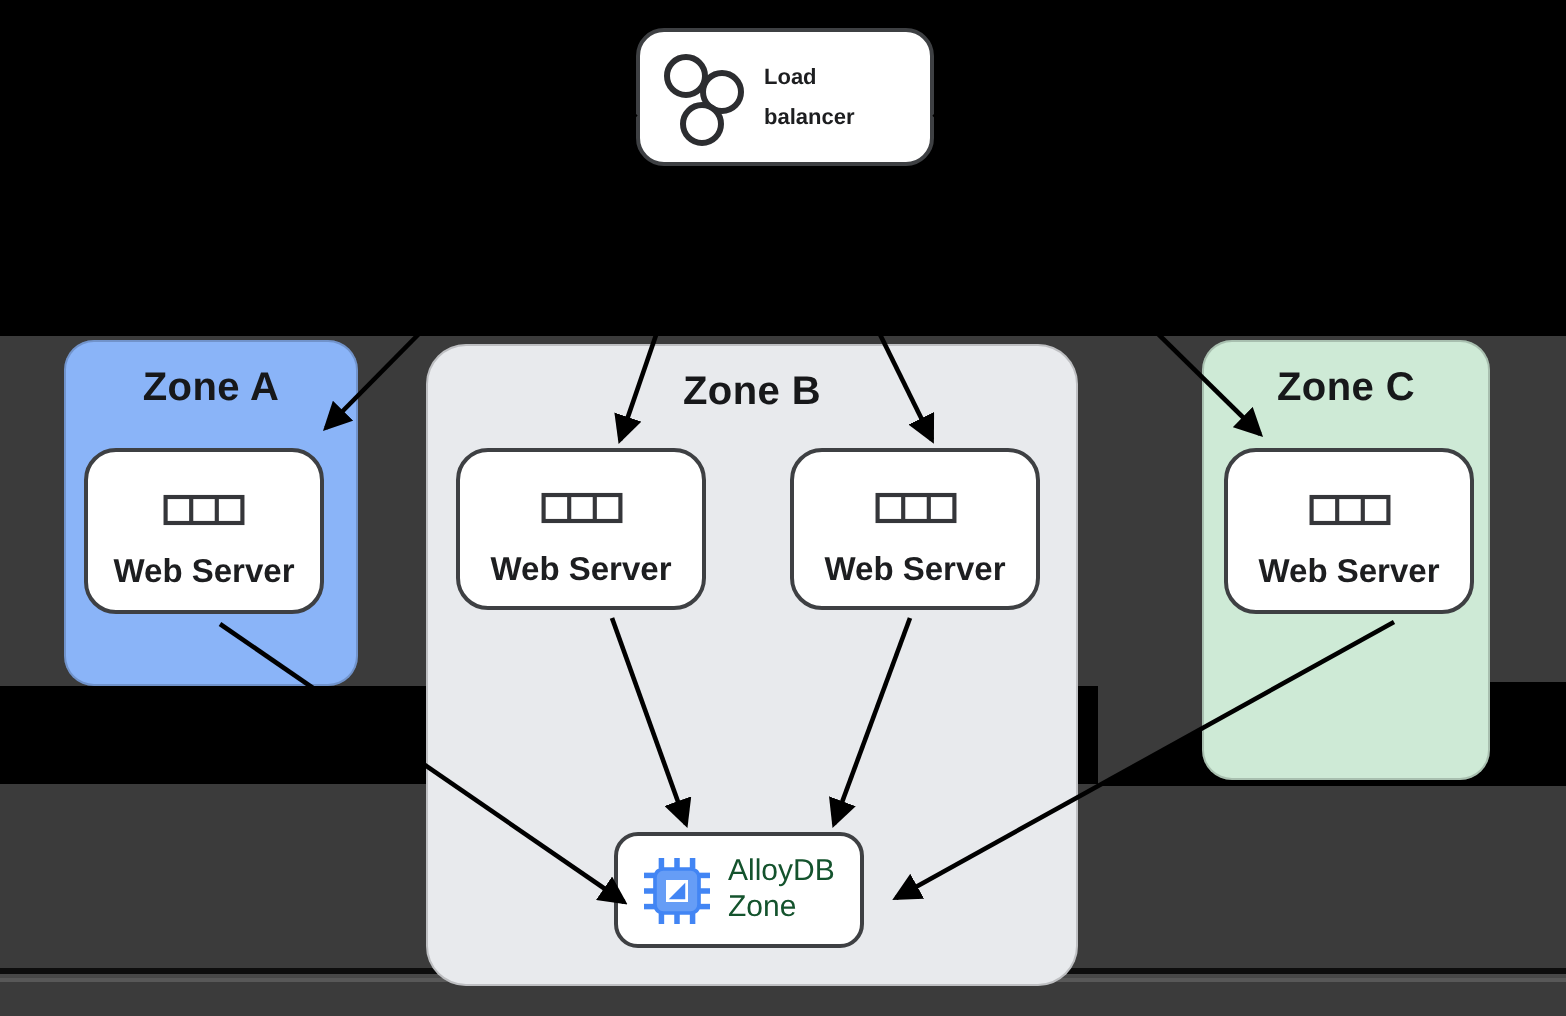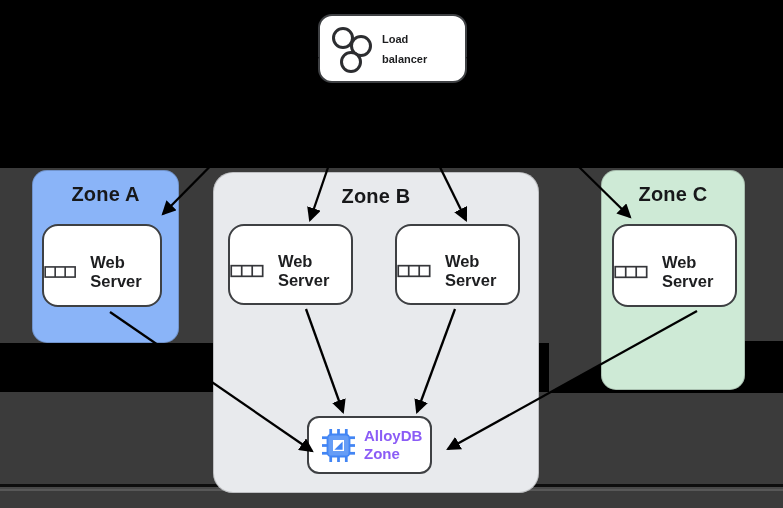--- a/index.html
+++ b/index.html
@@ -21,29 +21,29 @@
   .rule3{top:489px;height:2px;background:#585858;}
   
   .zone{position:absolute;z-index:2;border-radius:15px;box-shadow:0 0 0 1px rgba(0,0,0,0.18) inset;}
   .zone-a{left:32px;top:170px;width:147px;height:173px;}
   .zone-b{left:213px;top:172px;width:326px;height:321px;border-radius:20px;}
   .zone-c{left:601px;top:170px;width:144px;height:220px;}
   .zone-title{position:absolute;top:13px;left:0;width:100%;text-align:center;
     font-size:20px;font-weight:700;color:#17181a;letter-spacing:.2px;}
   
   .node{position:absolute;background:#fff;border:2px solid #3e4043;box-sizing:border-box;z-index:3;}
-  .ws-box{border-radius:16px;display:flex;align-items:center;
+  .ws-box{border-radius:16px;display:flex;flex-direction:column;align-items:center;
     justify-content:center;padding-top:12px;gap:14px;}
   .ws-label{font-size:16.5px;font-weight:700;color:#1d1e20;line-height:19px;}
   .lb-box{left:318px;top:14px;width:149px;height:69px;border-radius:14px;border-width:2.5px;
     display:flex;align-items:center;padding-left:7px;gap:9px;}
   .lb-text{font-size:11px;font-weight:700;color:#1d1e20;line-height:20px;}
   .db-box{left:94px;top:244px;width:125px;height:58px;border-radius:12px;
     display:flex;align-items:center;padding-left:13px;gap:9px;}
-  .db-text{font-size:15px;font-weight:700;color:#8b5cf6;line-height:18px;}
+  .db-text{font-size:15px;font-weight:400;color:#14532d;line-height:18px;}
   
   .ws-a{left:10px;top:54px;width:120px;height:83px;}
   .ws-b1{left:15px;top:52px;width:125px;height:81px;}
   .ws-b2{left:182px;top:52px;width:125px;height:81px;}
   .ws-c{left:11px;top:54px;width:125px;height:83px;}
   
   .edges{position:absolute;left:0;top:0;z-index:5;pointer-events:none;}
 </style>
 </head>
 <body>

